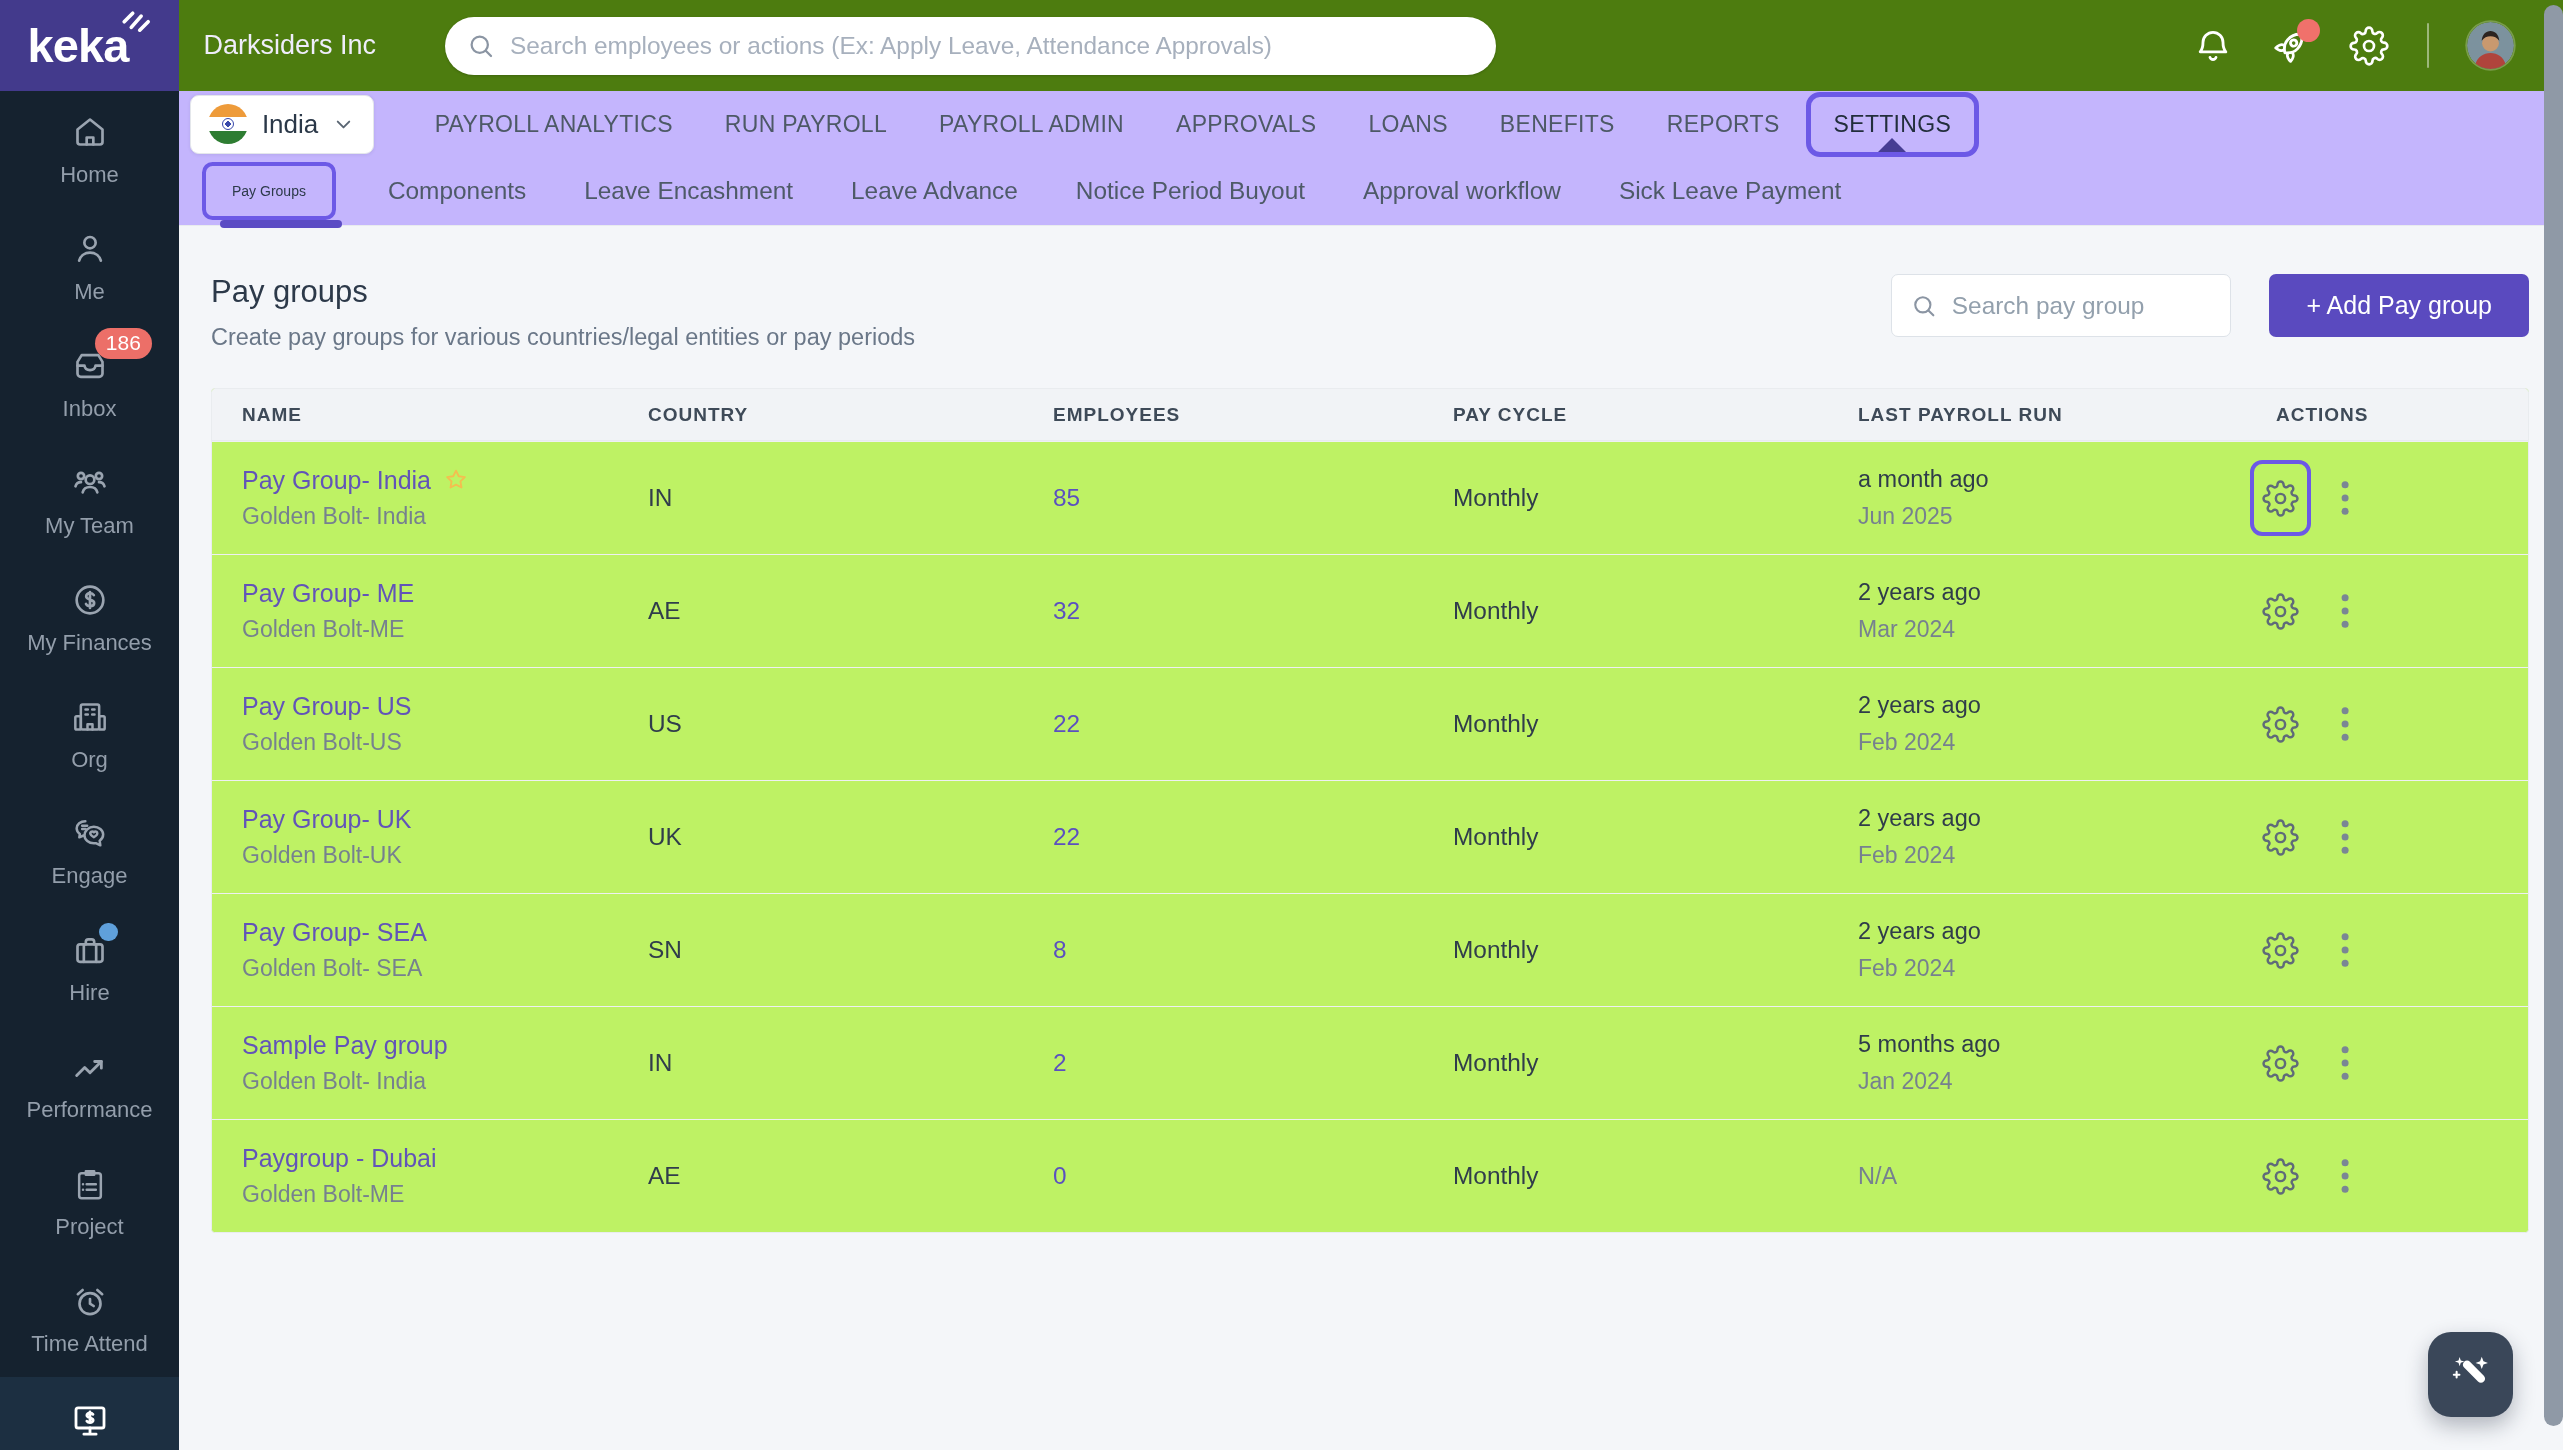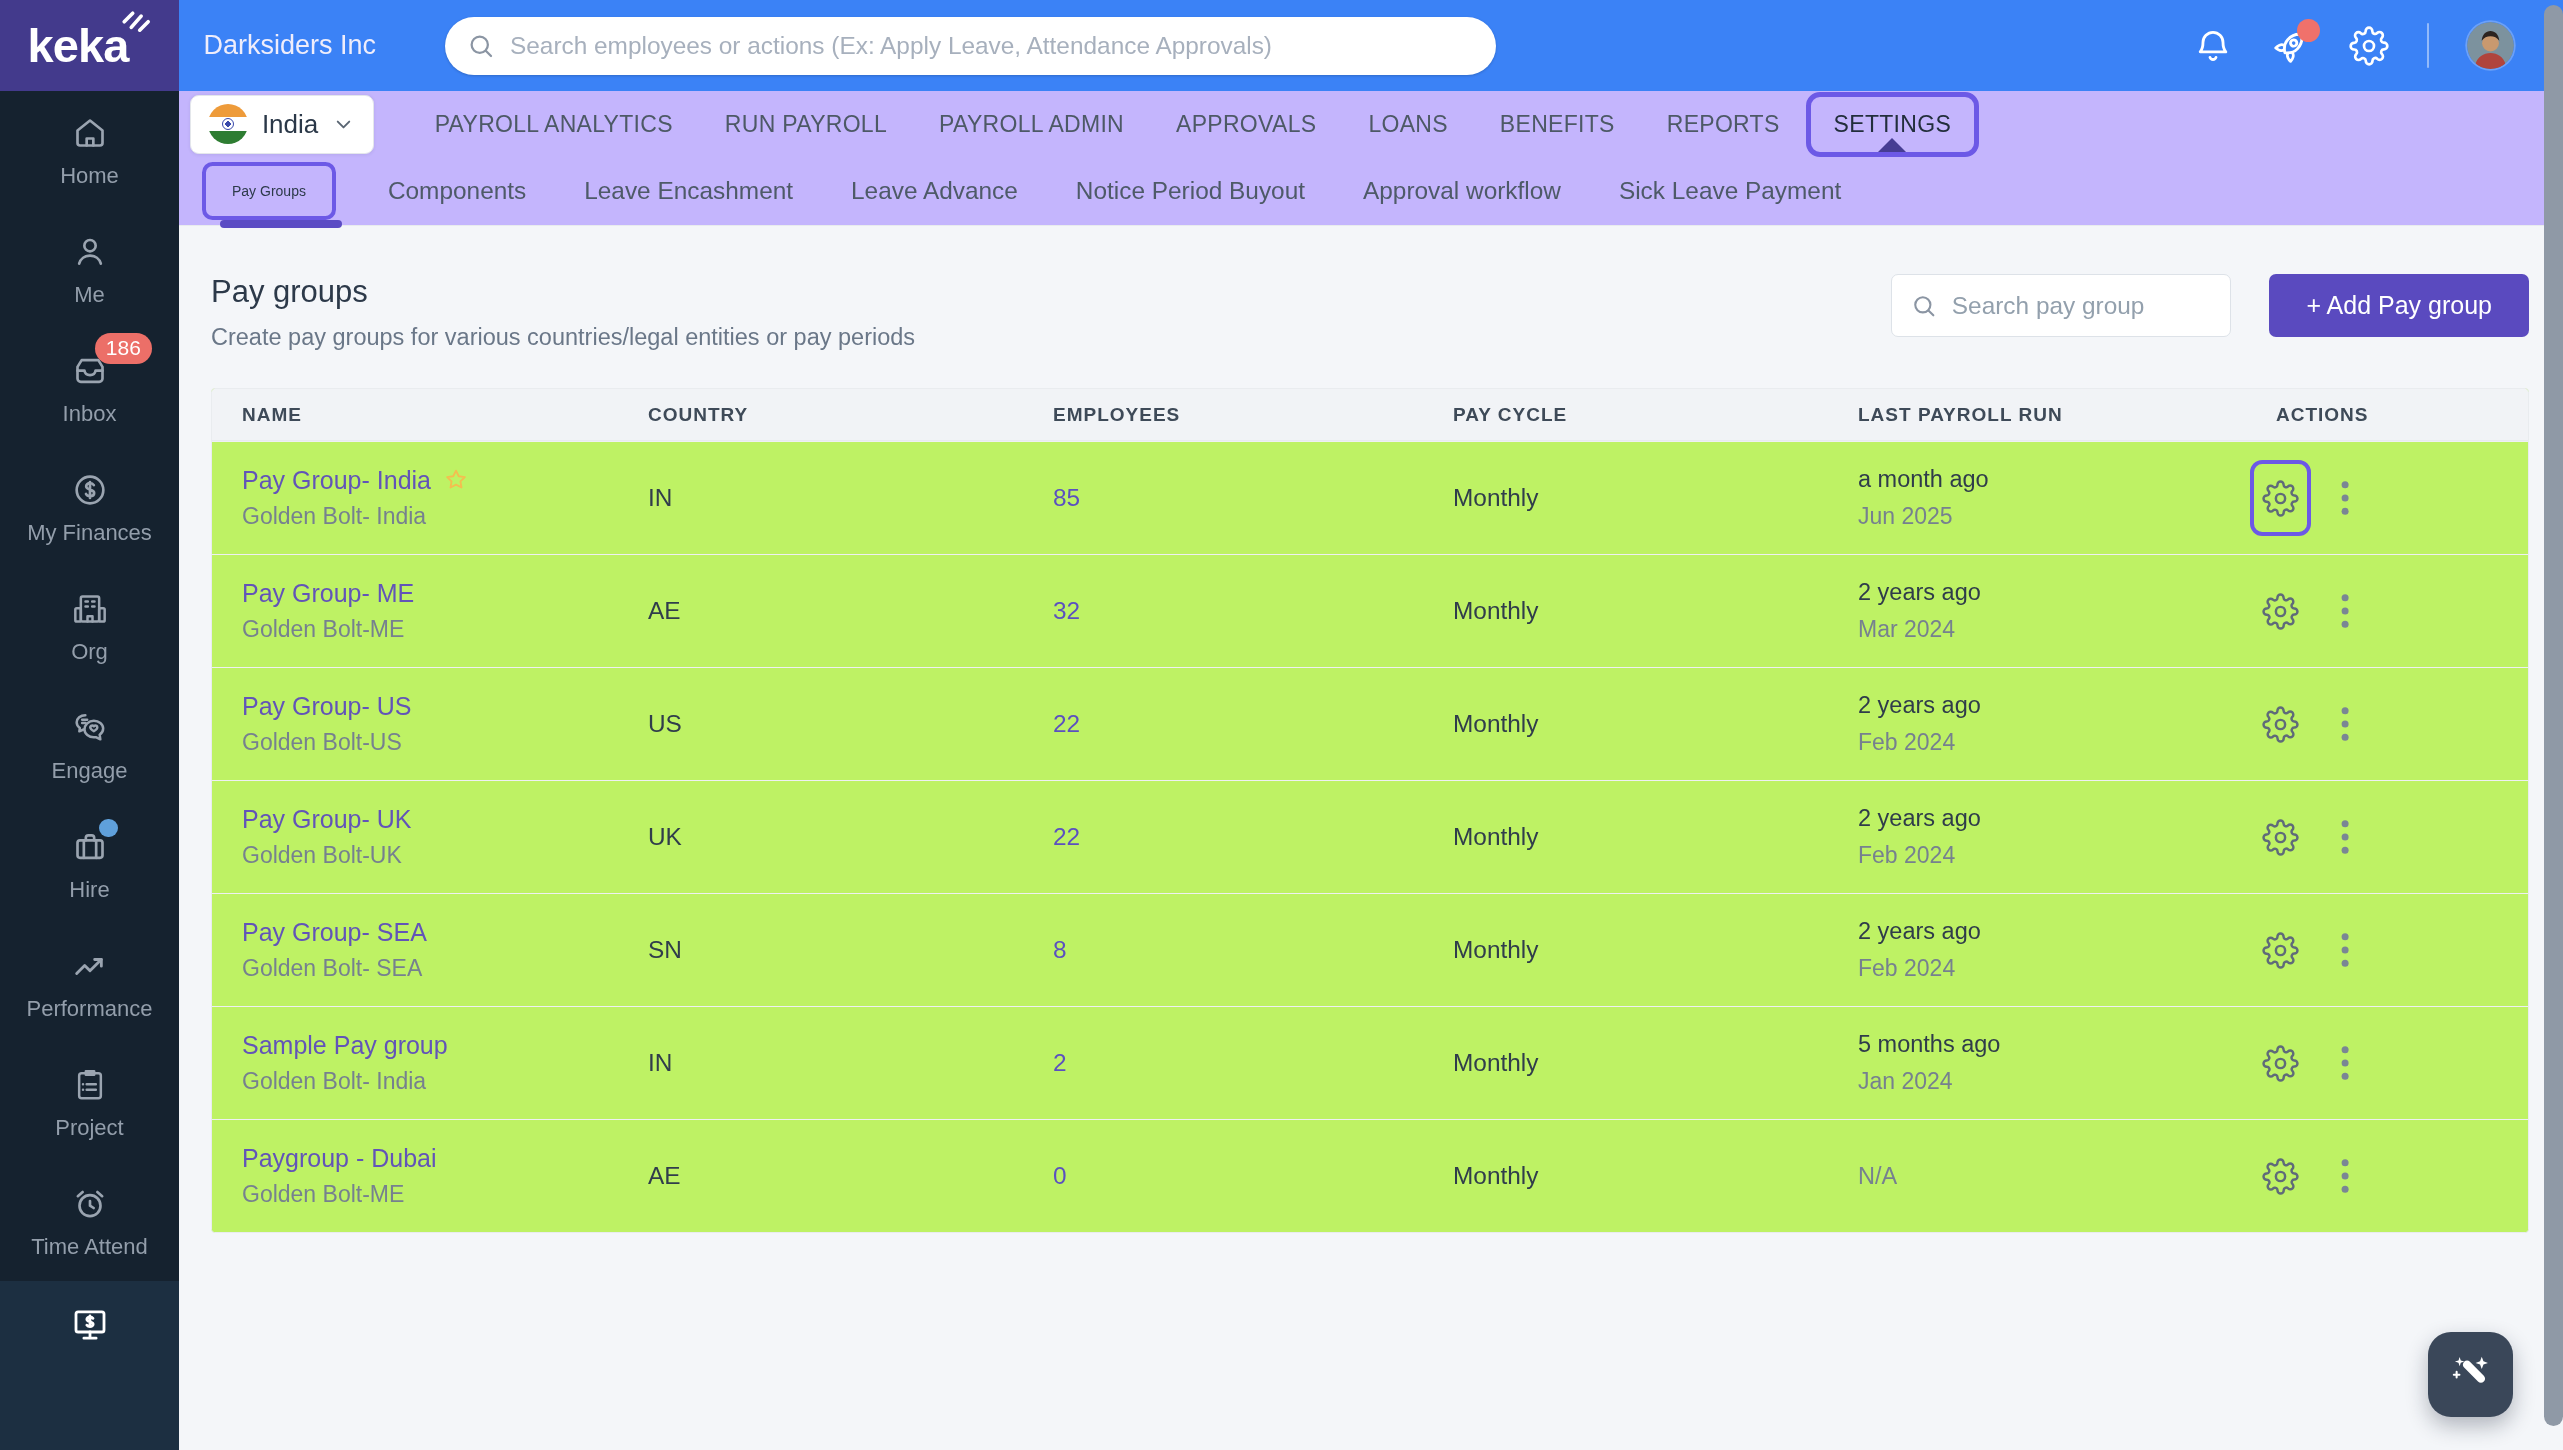--- a/index.html
+++ b/index.html
@@ -4,21 +4,21 @@
 <style>
   * { margin:0; padding:0; box-sizing:border-box; }
   html,body { width:2563px; height:1451px; overflow:hidden; }
   body { font-family:"Liberation Sans", sans-serif; background:#f4f6f9; position:relative; }
 
   
   .logo-block { position:absolute; left:0; top:0; width:179px; height:91px; background:#433A8C;
                 display:flex; align-items:center; justify-content:center;text-align:right; }
   .brand-wrap { position:relative; color:#fff; font-size:47px; font-weight:bold; letter-spacing:-0.9px; padding-right:23px;}
   .brand-spark { position:absolute; right:-1.7px; top:-15.7px; }
-  .topbar { position:absolute; left:179px; top:0; right:0; height:91px; background:#3b82f6; }
+  .topbar { position:absolute; left:179px; top:0; right:0; height:91px; background:#4d7c0f; }
   .company { position:absolute; left:24.4px; top:0; height:91px; display:flex; align-items:center;
              color:#efedfb; font-size:27px; }
   .global-search { position:absolute; left:266px; top:16.6px; width:1051px; height:58px; background:#fff;
                    border-radius:29px; display:flex; align-items:center; padding:0 21px; box-shadow:0 0.9px 2.6px rgba(0,0,0,.18); }
   .global-search input { border:none; outline:none; flex:1; font-size:24.4px; color:#3a4654; margin-left:14px; background:transparent; font-family:inherit;}
   .global-search input::placeholder { color:#a7b0bd; }
   .topbar-right { position:absolute; right:49px; top:0; height:91px; display:flex; align-items:center; gap:38px; }
   .tb-icon { width:40px; height:40px; display:flex; position:relative; cursor:pointer; }
   .tb-divider { width:1.7px; height:45px; background:rgba(255,255,255,.45); border-radius:1.7px; }
   .avatar { width:47px; height:47px; border-radius:50%; overflow:hidden; box-shadow:0 0 0 1.7px rgba(255,255,255,.25); }
@@ -194,20 +194,33 @@
     <span class="side-icon">
       <svg width="40" height="40" viewBox="0 0 24 24" fill="none" stroke="#9AA4B0" stroke-width="1.6" stroke-linecap="round" stroke-linejoin="round">
         <path d="M4.5 9.5 7 5.5h10l2.5 4v7a2 2 0 0 1-2 2h-11a2 2 0 0 1-2-2Z"></path>
         <path d="M4.5 11.8h4.2c.2 1.6 1.5 2.7 3.3 2.7s3.1-1.1 3.3-2.7h4.2"></path>
       </svg>
       <span class="inbox-badge">186</span>
     </span>
     <span class="side-label">Inbox</span>
   </div>
 
+  <div class="side-item">
+    <span class="side-icon">
+      <svg width="40" height="40" viewBox="0 0 24 24" fill="none" stroke="#9AA4B0" stroke-width="1.6" stroke-linecap="round">
+        <circle cx="12" cy="10" r="2.6"></circle>
+          <path d="M7.6 17.6c.5-2 2.3-3.2 4.4-3.2s3.9 1.2 4.4 3.2"></path>
+        <circle cx="6.6" cy="7.8" r="1.9"></circle>
+          <path d="M3.3 14c.4-1.5 1.7-2.5 3.3-2.5"></path>
+        <circle cx="17.4" cy="7.8" r="1.9"></circle>
+          <path d="M20.7 14c-.4-1.5-1.7-2.5-3.3-2.5"></path>
+      </svg>
+    </span>
+    <span class="side-label">My Team</span>
+  </div>
 
   <div class="side-item">
     <span class="side-icon">
       <svg width="40" height="40" viewBox="0 0 24 24" fill="none" stroke="#9AA4B0" stroke-width="1.6" stroke-linecap="round">
         <circle cx="12" cy="12" r="8"></circle>
         <path d="M12 7.2v9.6M14.3 9.1c-.5-.8-1.3-1.2-2.3-1.2-1.3 0-2.3.8-2.3 1.9 0 2.7 4.8 1.4 4.8 4 0 1.1-1 1.9-2.5 1.9-1.1 0-2-.5-2.4-1.3"></path>
       </svg>
     </span>
     <span class="side-label">My Finances</span>
   </div>

